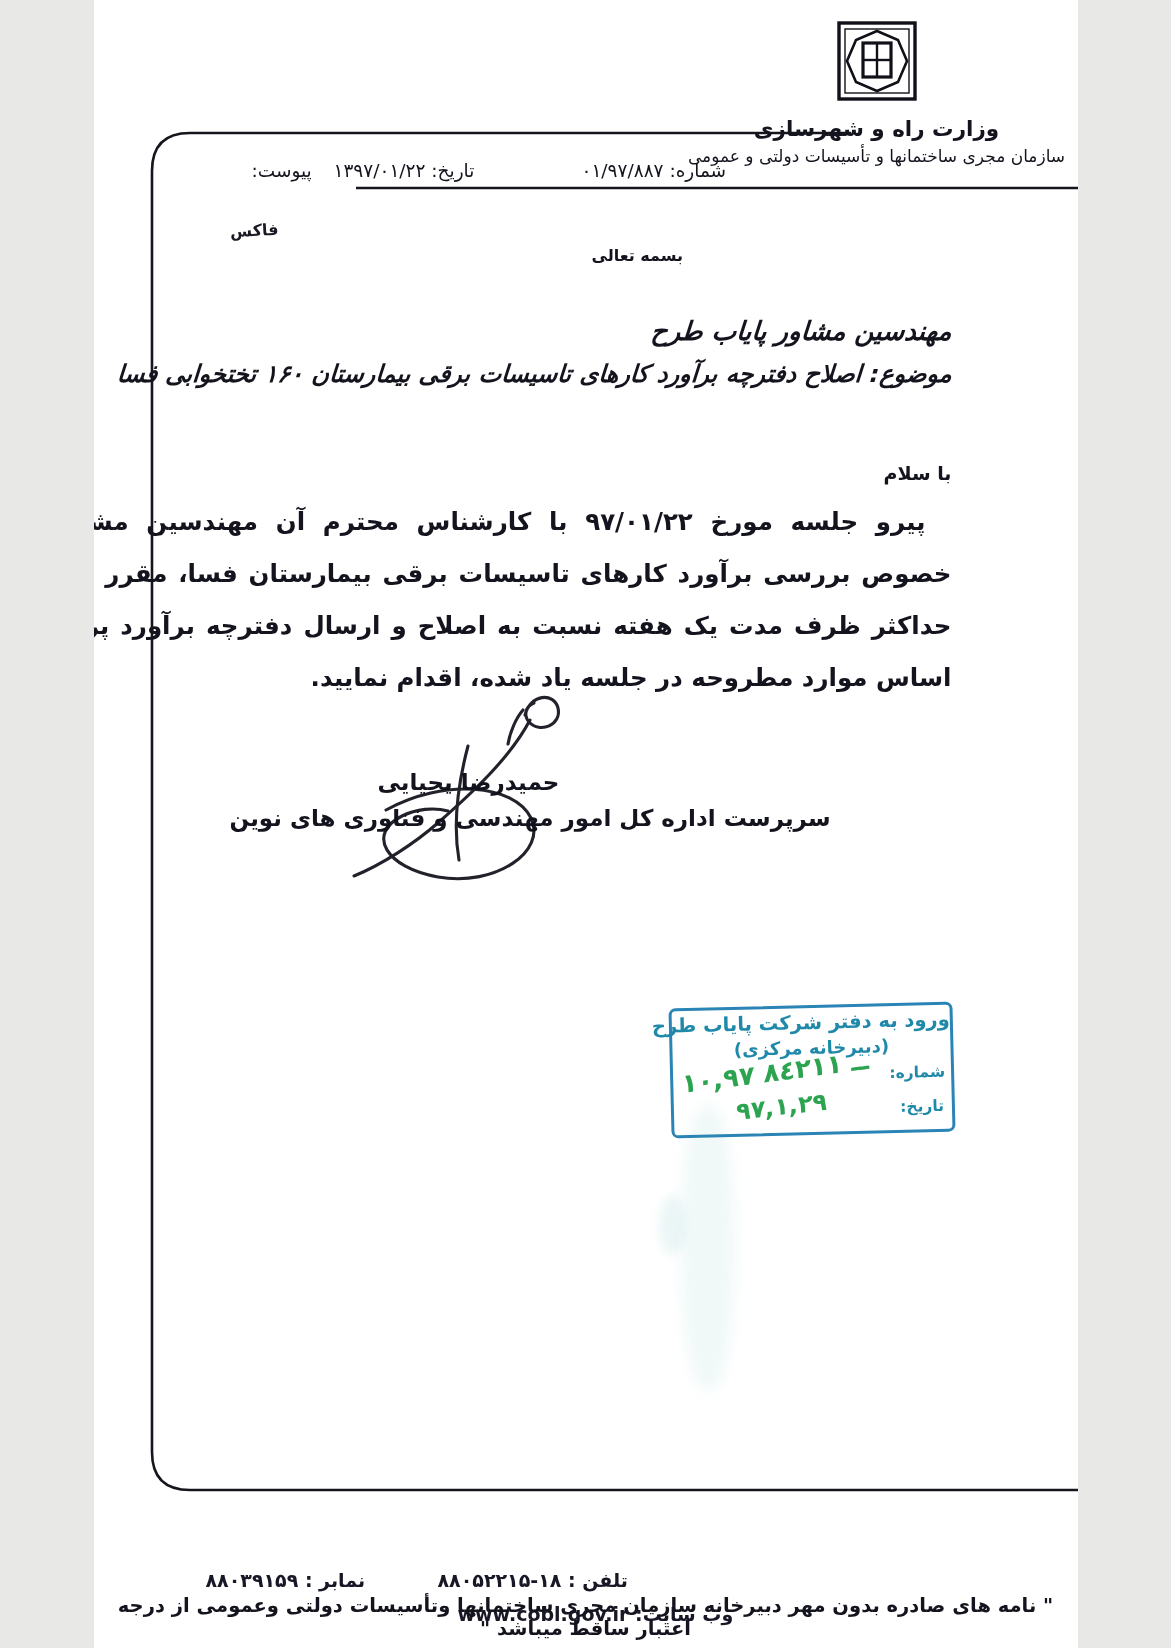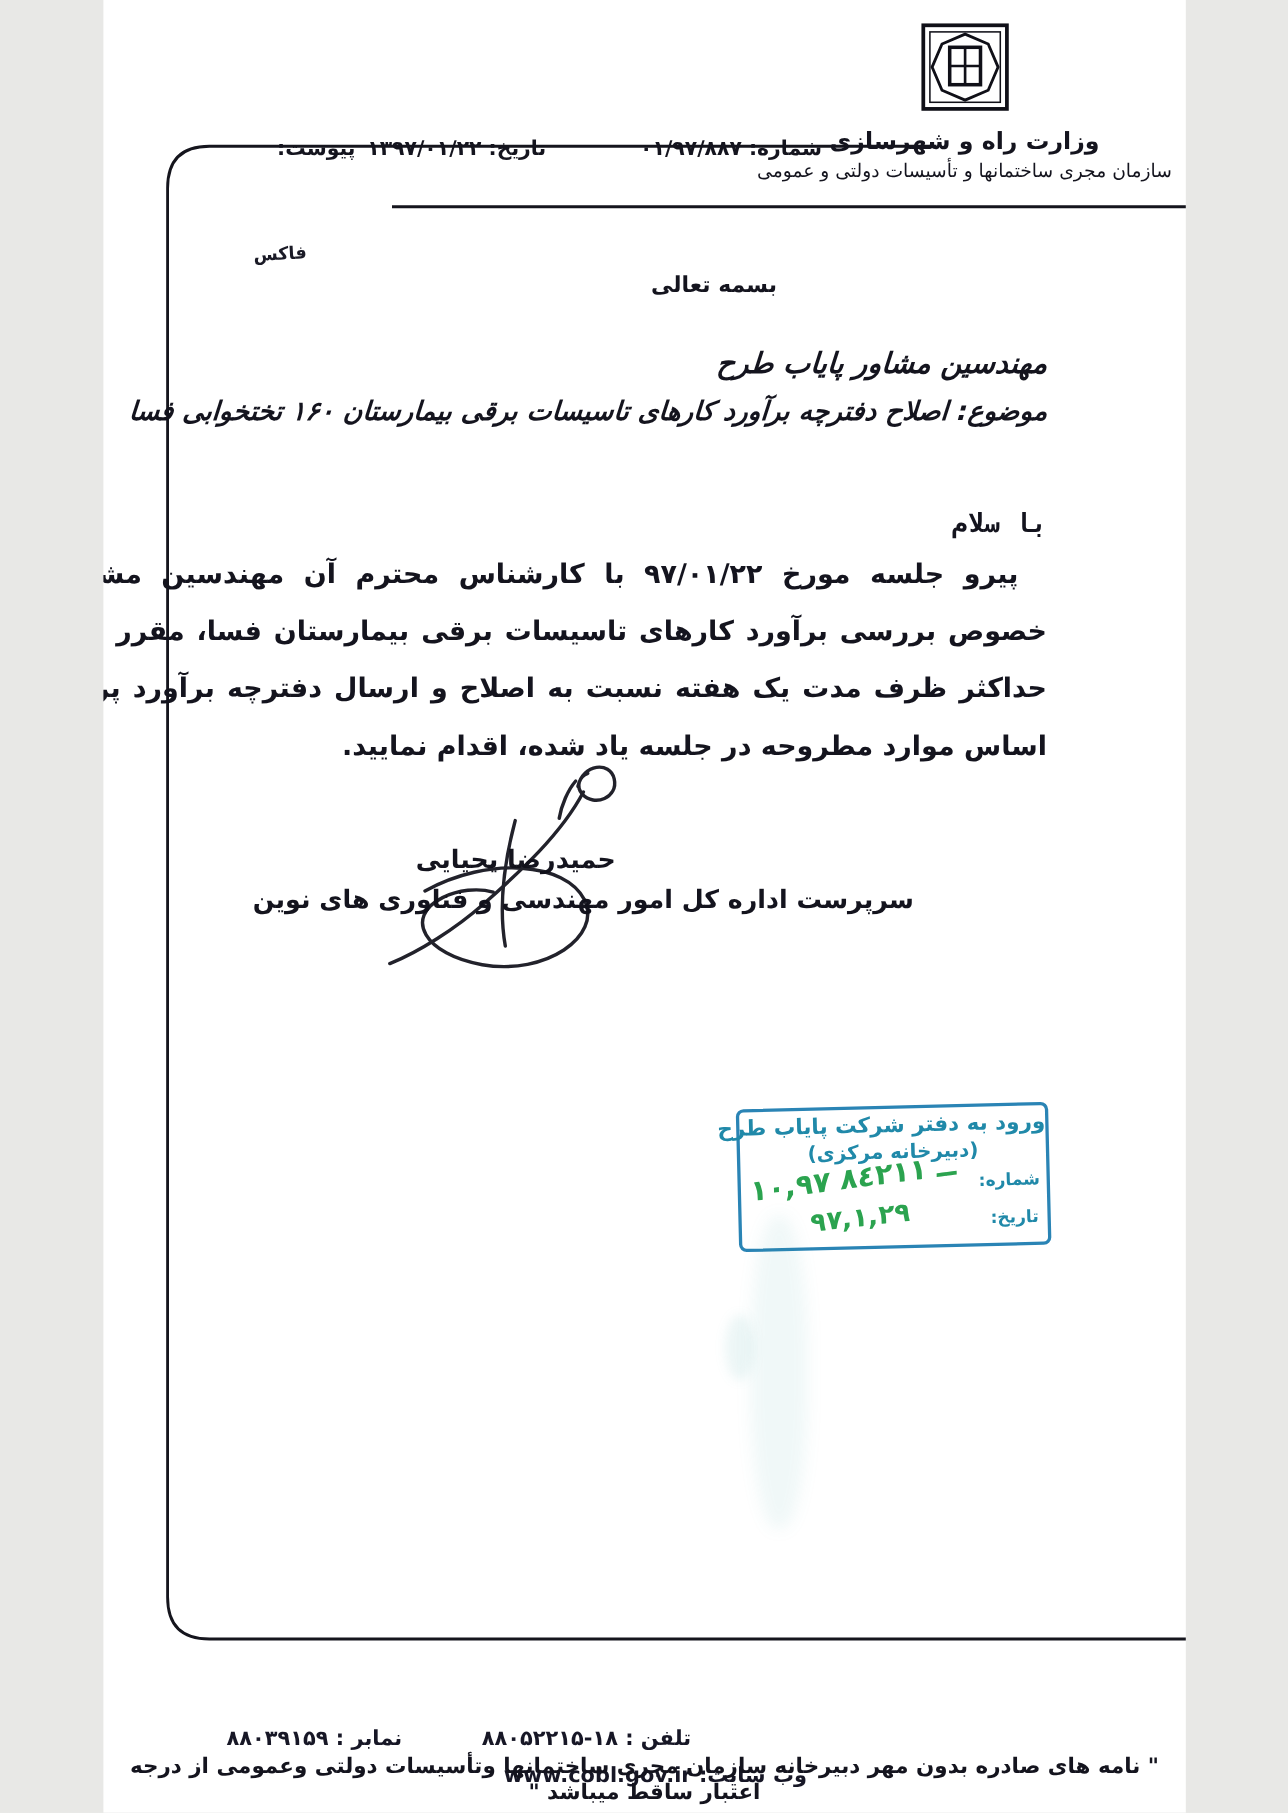--- a/index.html
+++ b/index.html
@@ -19,31 +19,31 @@
   
   svg.frame{position:absolute;left:0;top:0;}
 
   
   .org-block{right:10px;top:20px;width:382px;text-align:center;}
   .logo-wrap{width:82px;height:90px;margin:0 auto 6px auto;}
   .ministry-title{font-size:21.5px;font-weight:700;letter-spacing:0.5px;}
   .org-title{font-size:17px;font-weight:400;margin-top:5px;white-space:nowrap;}
 
   
-  .hdr-field{top:125px;font-size:18.5px;font-weight:700;white-space:nowrap;}
+  .hdr-field{top:160px;font-size:18.5px;font-weight:400;white-space:nowrap;}
   .hdr-number{left:488px;}
   .hdr-date{left:240px;}
   .hdr-attach{left:158px;}
 
   .fax-note{left:136px;top:221px;font-size:16px;font-weight:700;transform:rotate(-3deg);color:#1a1a26;}
-  .besmele{left:498px;top:246px;font-size:20px;font-weight:700;}
+  .besmele{left:498px;top:246px;font-size:16px;font-weight:700;}
 
   .addressee{right:126px;top:316px;font-size:26px;font-weight:700;font-style:italic;transform:skewX(-4deg);}
   .subject{right:126px;top:360px;font-size:24px;font-weight:700;font-style:italic;transform:skewX(-4deg);white-space:nowrap;}
-  .salutation{right:126px;top:462px;font-size:24px;font-weight:700;font-family:Liberation Mono, monospace;}
+  .salutation{right:126px;top:462px;font-size:19px;font-weight:700;}
   .body-text{
     right:126px;top:496px;width:946px;
     font-size:24.5px;font-weight:700;line-height:2.12;
     text-align:justify;text-indent:26px;
   }
 
   .sig-name{left:284px;top:769px;font-size:23px;font-weight:700;}
   .sig-title{left:136px;top:805px;font-size:23px;font-weight:700;white-space:nowrap;}
   svg.scrawl{position:absolute;left:224px;top:688px;}
 

